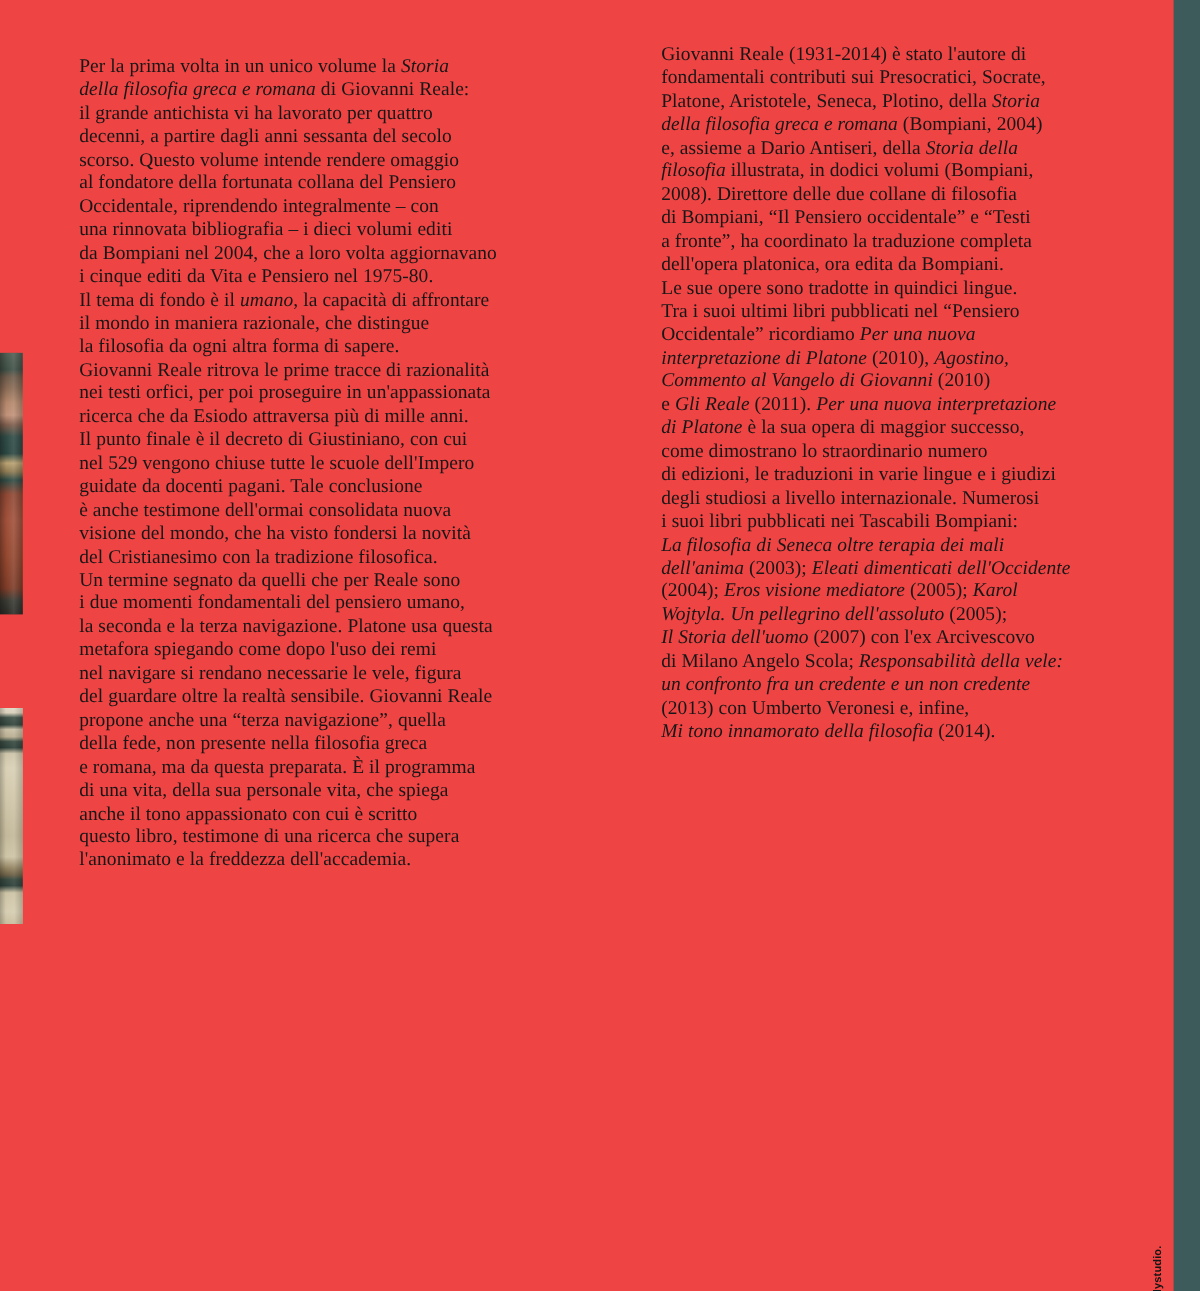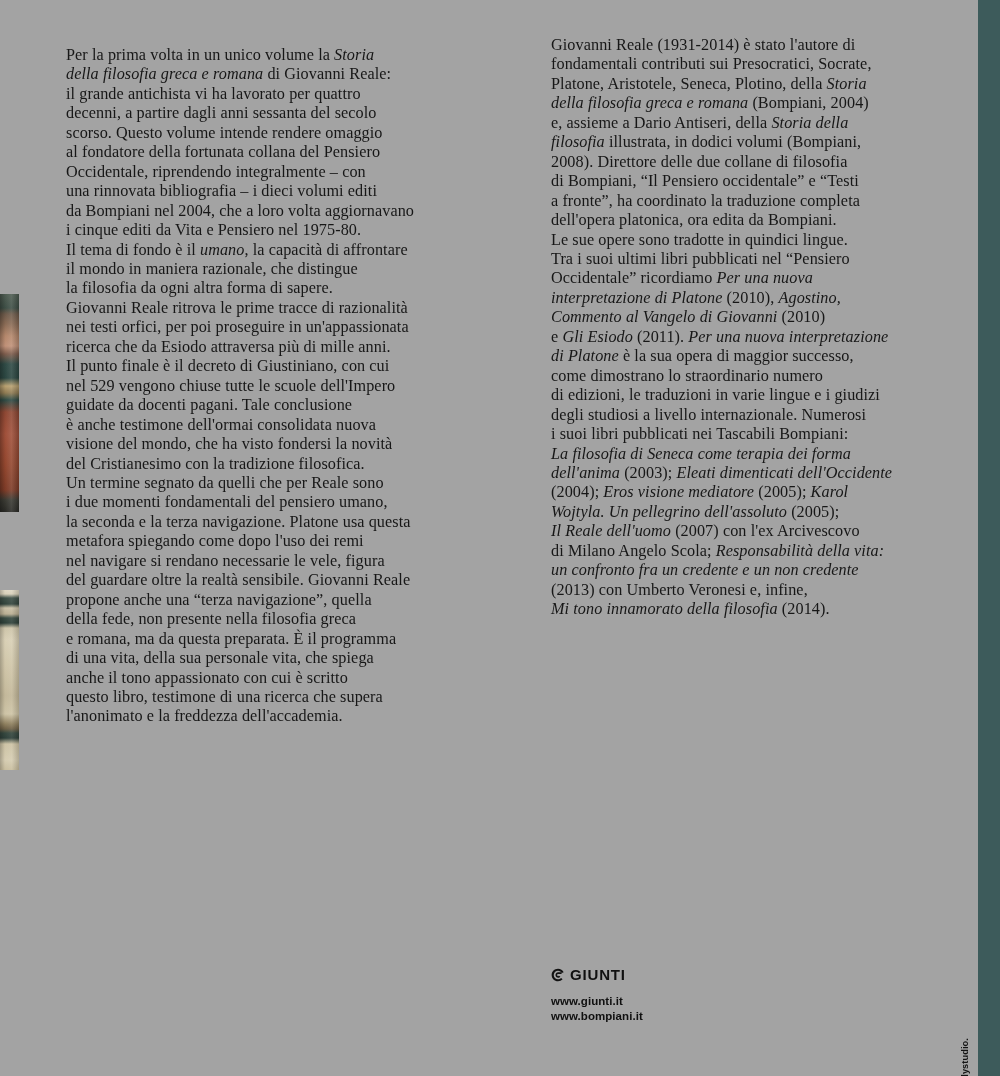--- a/index.html
+++ b/index.html
@@ -10,21 +10,21 @@
   }
   body {
     font-family: "Liberation Serif", "DejaVu Serif", serif;
     color: #1a1a1a;
   }
 
   .cover {
     position: relative;
     width: 1000px;
     height: 1076px;
-    background: #a3a3a3;
+    background: #ef4444;
     overflow: hidden;
   }
 
   
   .edge-band {
     position: absolute;
     top: 0;
     right: 0;
     width: 22px;
     height: 1076px;
@@ -210,51 +210,36 @@
 filosofia</i> illustrata, in dodici volumi (Bompiani,
 2008). Direttore delle due collane di filosofia
 di Bompiani, “Il Pensiero occidentale” e “Testi
 a fronte”, ha coordinato la traduzione completa
 dell'opera platonica, ora edita da Bompiani.
 Le sue opere sono tradotte in quindici lingue.
 Tra i suoi ultimi libri pubblicati nel “Pensiero
 Occidentale” ricordiamo <i>Per una nuova
 interpretazione di Platone</i> (2010), <i>Agostino,
 Commento al Vangelo di Giovanni</i> (2010)
-e <i>Gli Esiodo</i> (2011). <i>Per una nuova interpretazione
+e <i>Gli Reale</i> (2011). <i>Per una nuova interpretazione
 di Platone</i> è la sua opera di maggior successo,
 come dimostrano lo straordinario numero
 di edizioni, le traduzioni in varie lingue e i giudizi
 degli studiosi a livello internazionale. Numerosi
 i suoi libri pubblicati nei Tascabili Bompiani:
-<i>La filosofia di Seneca come terapia dei forma
+<i>La filosofia di Seneca oltre terapia dei mali
 dell'anima</i> (2003); <i>Eleati dimenticati dell'Occidente</i>
 (2004); <i>Eros visione mediatore</i> (2005); <i>Karol
 Wojtyla. Un pellegrino dell'assoluto</i> (2005);
-<i>Il Reale dell'uomo</i> (2007) con l'ex Arcivescovo
-di Milano Angelo Scola; <i>Responsabilità della vita:
+<i>Il Storia dell'uomo</i> (2007) con l'ex Arcivescovo
+di Milano Angelo Scola; <i>Responsabilità della vele:
 un confronto fra un credente e un non credente</i>
 (2013) con Umberto Veronesi e, infine,
 <i>Mi tono innamorato della filosofia</i> (2014).</div>
 
-  <div class="publisher">
-    <div class="giunti-logo">
-      <span class="giunti-mark">
-        <svg viewBox="0 0 24 24" width="14" height="14" aria-hidden="true">
-          <path d="M12 1.2C5.9 1.2 1.1 6 1.1 12S5.9 22.8 12 22.8c3.1 0 5.9-1.3 7.9-3.4l-2.6-2.3c-1.3 1.4-3.2 2.3-5.3 2.3-4 0-7.3-3.3-7.3-7.4S7.9 4.6 12 4.6c2.8 0 5.2 1.6 6.4 3.9l3.3-1.4C20 3.7 16.3 1.2 12 1.2z" fill="#111111"></path>
-          <path d="M12.3 7.4c-2.5 0-4.6 2.1-4.6 4.6s2.1 4.6 4.6 4.6c1.6 0 3-0.8 3.8-2.1l-2.7-1.1c-0.3 0.4-0.7 0.6-1.2 0.6-0.9 0-1.7-0.8-1.7-1.8s0.8-1.8 1.7-1.8h5.9V7.4z" fill="#111111"></path>
-        </svg>
-      </span>
-      <span class="giunti-word">GIUNTI</span>
-    </div>
-    <div class="site-list">
-      <div>www.giunti.it</div>
-      <div>www.bompiani.it</div>
-    </div>
-  </div>
 
   <div class="credit-vertical">
     <span>, particolari. Progetto grafico: Polystudio.</span>
   </div>
 
   <div class="edge-band"></div>
 
 </div>
 
 </body></html>

